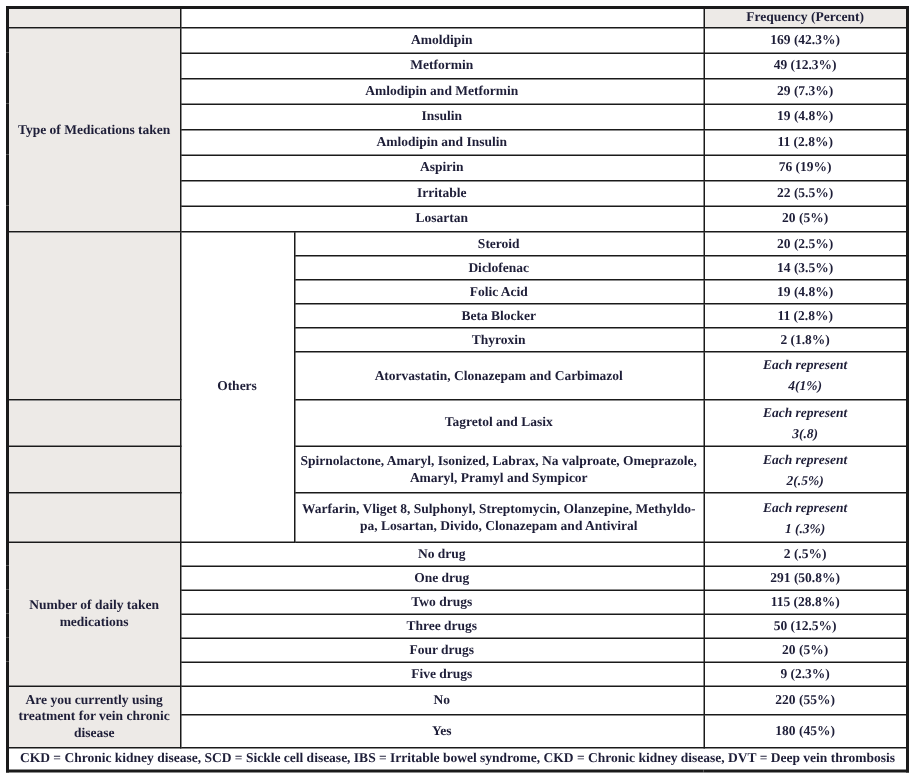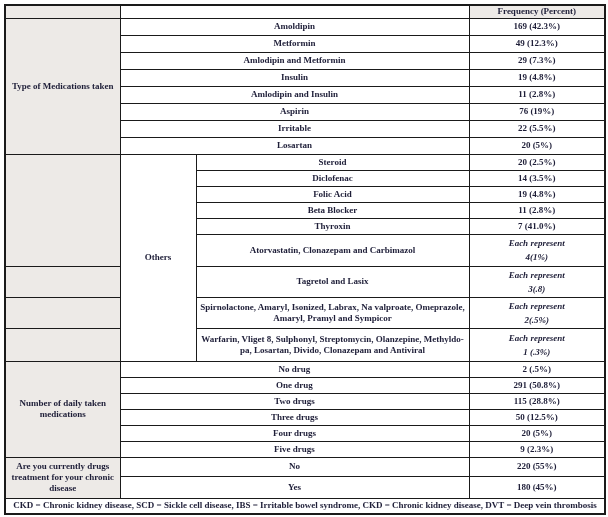--- a/index.html
+++ b/index.html
@@ -113,21 +113,21 @@
     <tr class="h16">
       <td>Folic Acid</td>
       <td>19 (4.8%)</td>
     </tr>
     <tr class="h16">
       <td>Beta Blocker</td>
       <td>11 (2.8%)</td>
     </tr>
     <tr class="h16">
       <td>Thyroxin</td>
-      <td>7 (41.0%)</td>
+      <td>2 (1.8%)</td>
     </tr>
 
     <tr class="h32">
       <td>Atorvastatin, Clonazepam and Carbimazol</td>
       <td class="val2">
         <div>Each represent</div>
         <div>4(1%)</div>
       </td>
     </tr>
     <tr class="h31">
@@ -175,21 +175,21 @@
     <tr class="h16">
       <td colspan="2">Four drugs</td>
       <td>20 (5%)</td>
     </tr>
     <tr class="h16">
       <td colspan="2">Five drugs</td>
       <td>9 (2.3%)</td>
     </tr>
 
     <tr class="h19">
-      <td rowspan="2" class="shade lbl">Are you currently drugs treatment for your chronic disease</td>
+      <td rowspan="2" class="shade lbl">Are you currently using treatment for vein chronic disease</td>
       <td colspan="2">No</td>
       <td>220 (55%)</td>
     </tr>
     <tr class="h22">
       <td colspan="2">Yes</td>
       <td>180 (45%)</td>
     </tr>
 
     <tr class="h16">
       <td colspan="4" class="foot">CKD = Chronic kidney disease, SCD = Sickle cell disease, IBS = Irritable bowel syndrome, CKD = Chronic kidney disease, DVT = Deep vein thrombosis</td>

